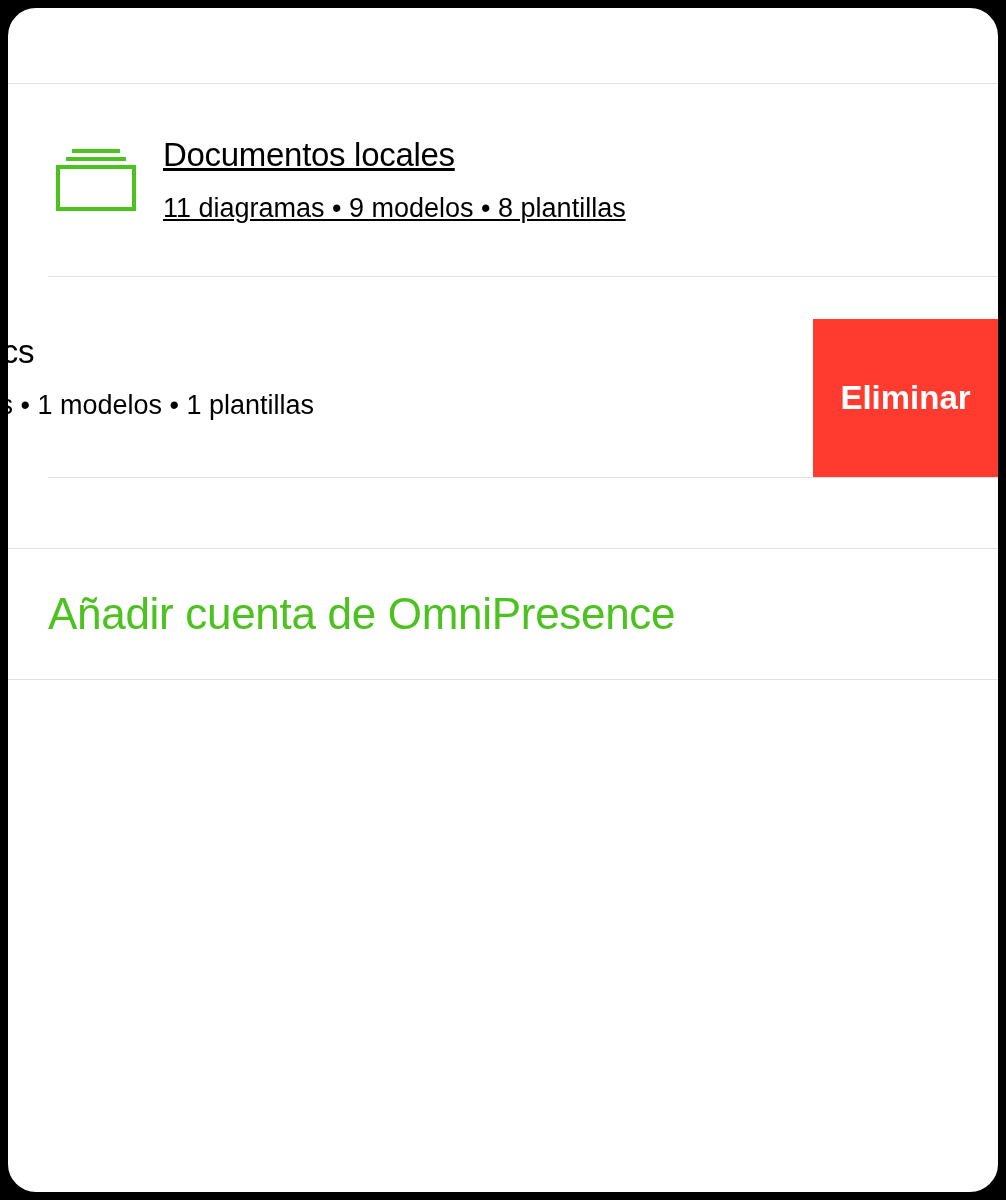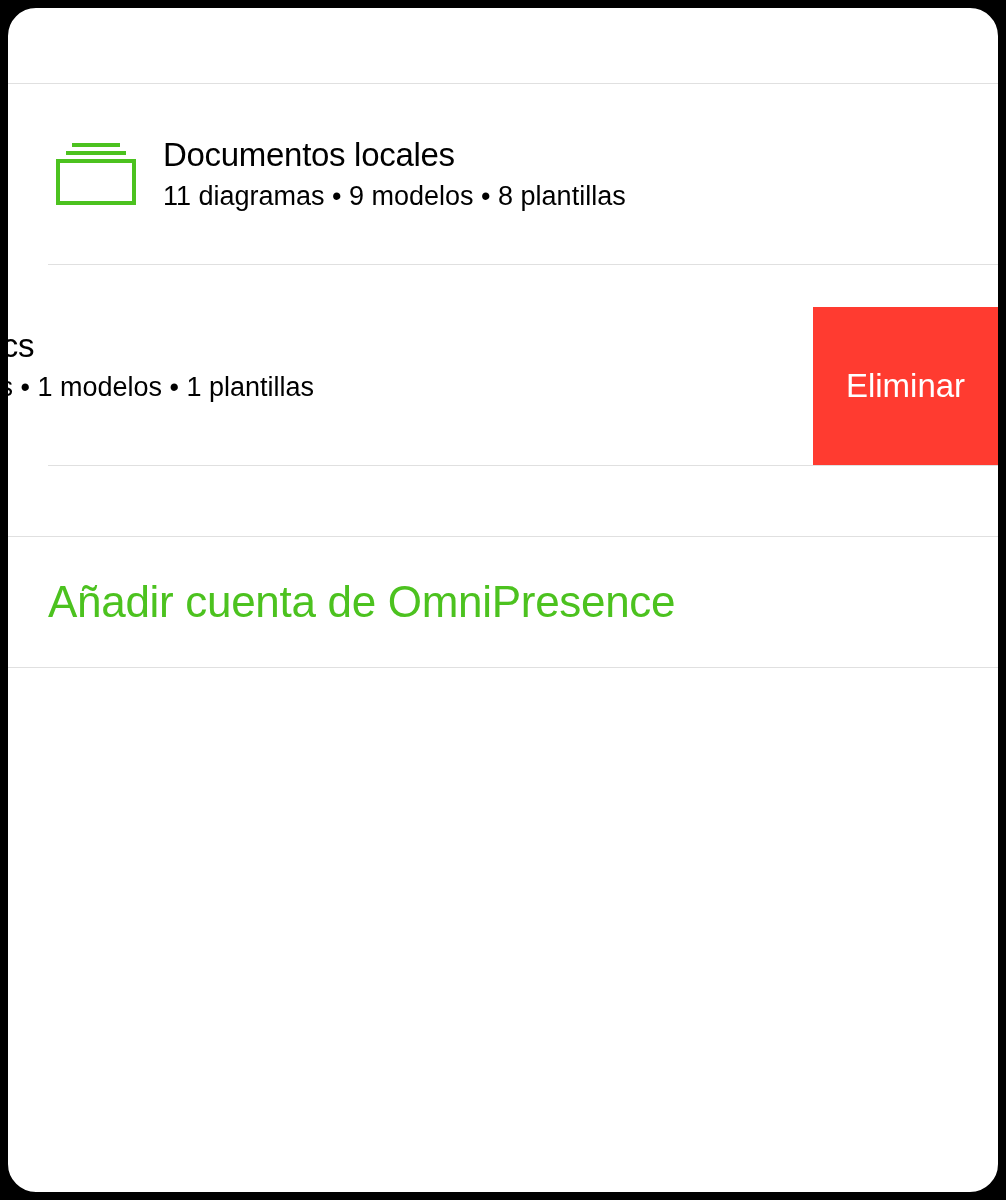--- a/index.html
+++ b/index.html
@@ -28,20 +28,21 @@
     
     .top-separator {
       height: 1px;
       background: #e0e0e0;
       margin-top: 75px;
     }
     
     .row-container {
       position: relative;
       overflow: hidden;
+      text-decoration: underline;
     }
     
     .row {
       display: flex;
       align-items: center;
       padding: 50px 40px 50px 40px;
       position: relative;
     }
     
     .row-separator {
@@ -76,21 +77,21 @@
       color: #000;
       letter-spacing: -0.3px;
       line-height: 1.3;
     }
     
     .row-subtitle {
       font-size: 27px;
       font-weight: 400;
       color: #000;
       line-height: 1.3;
-      margin-top: 2px;
+      margin-top: 14px;
     }
     
     .swiped-row {
       display: flex;
       align-items: stretch;
       position: relative;
       height: 200px;
     }
     
     .swiped-content {
@@ -99,21 +100,21 @@
       padding: 50px 40px 50px 40px;
       flex: 1;
       transform: translateX(-140px);
       overflow: hidden;
     }
     
     .delete-button {
       background: #ff3b30;
       color: #fff;
       font-size: 33px;
-      font-weight: 400;
+      font-weight: 700;
       display: flex;
       align-items: center;
       justify-content: center;
       padding: 0 28px;
       width: 185px;
       flex-shrink: 0;
       cursor: pointer;
       margin-top: 42px;
     }
     

